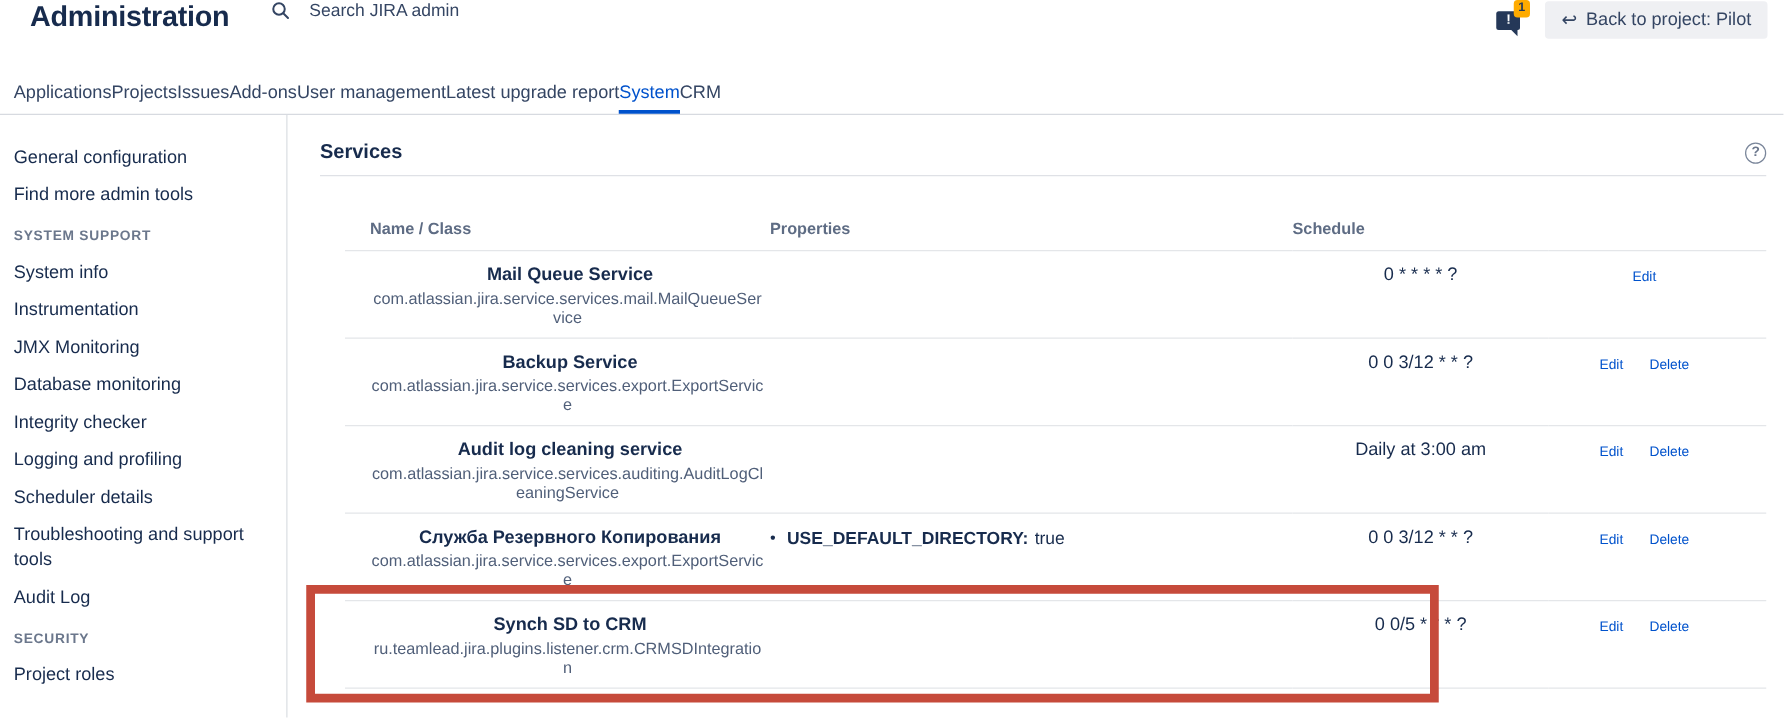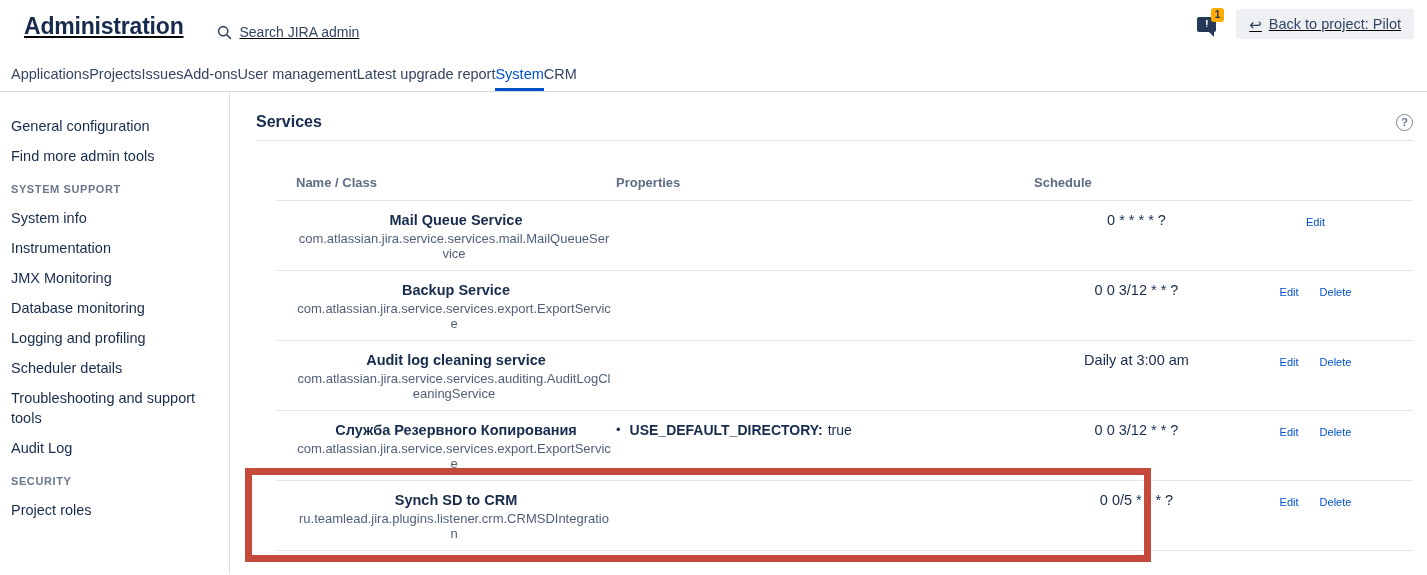--- a/index.html
+++ b/index.html
@@ -1,23 +1,23 @@
 <!DOCTYPE html>
 <html><head>
 <meta charset="utf-8">
 <style>
   * { margin:0; padding:0; box-sizing:border-box; }
   html,body { background:#fff; }
   body { font-family:"Liberation Sans", sans-serif; }
   .page { position:relative; width:1427px; height:575px; background:#fff; overflow:hidden; }
 
   
-  .app-header { display:flex; align-items:flex-end; height:40px; padding:0 13px 0 24px;text-decoration:underline; }
+  .app-header { display:flex; align-items:flex-start; height:40px; padding:0 13px 0 24px; }
   .app-title { font-size:23px; font-weight:700; color:#172B4D; letter-spacing:-0.2px; margin-right:34px; }
-  .search-wrap { display:flex; align-items:center; gap:7px; }
+  .search-wrap { display:flex; align-items:center; gap:15px; }
   .search-wrap svg { display:block; }
   .search-input { border:none; outline:none; font-family:"Liberation Sans",sans-serif; font-size:14px; color:#344563; width:200px; background:transparent; }
   .search-input::placeholder { color:#344563; opacity:1; }
   .header-right { margin-left:auto; display:flex; align-items:center; gap:12px; }
 
   .notif { position:relative; width:28px; height:32px; cursor:pointer; }
   .bubble { position:absolute; left:1px; top:9px; width:19px; height:15px; background:#253858; border-radius:2px;
             color:#fff; font-size:11px; font-weight:700; text-align:center; line-height:15px; }
   .bubble::after { content:""; position:absolute; bottom:-5px; right:2px; width:0; height:0;
             border:5px solid transparent; border-top-color:#253858; border-right-color:#253858; }
@@ -103,20 +103,21 @@
 
   <div class="content">
     <aside class="sidebar" id="sidebar">
         <div class="sb-item">General configuration</div>
         <div class="sb-item">Find more admin tools</div>
         <div class="sb-heading">SYSTEM SUPPORT</div>
         <div class="sb-item">System info</div>
         <div class="sb-item">Instrumentation</div>
         <div class="sb-item">JMX Monitoring</div>
         <div class="sb-item">Database monitoring</div>
+        <div class="sb-item">Integrity checker</div>
         <div class="sb-item">Logging and profiling</div>
         <div class="sb-item">Scheduler details</div>
         <div class="sb-item">Troubleshooting and support tools</div>
         <div class="sb-item">Audit Log</div>
         <div class="sb-heading">SECURITY</div>
         <div class="sb-item">Project roles</div>
       </aside>
 
     <main class="main">
       <div class="services-header">

